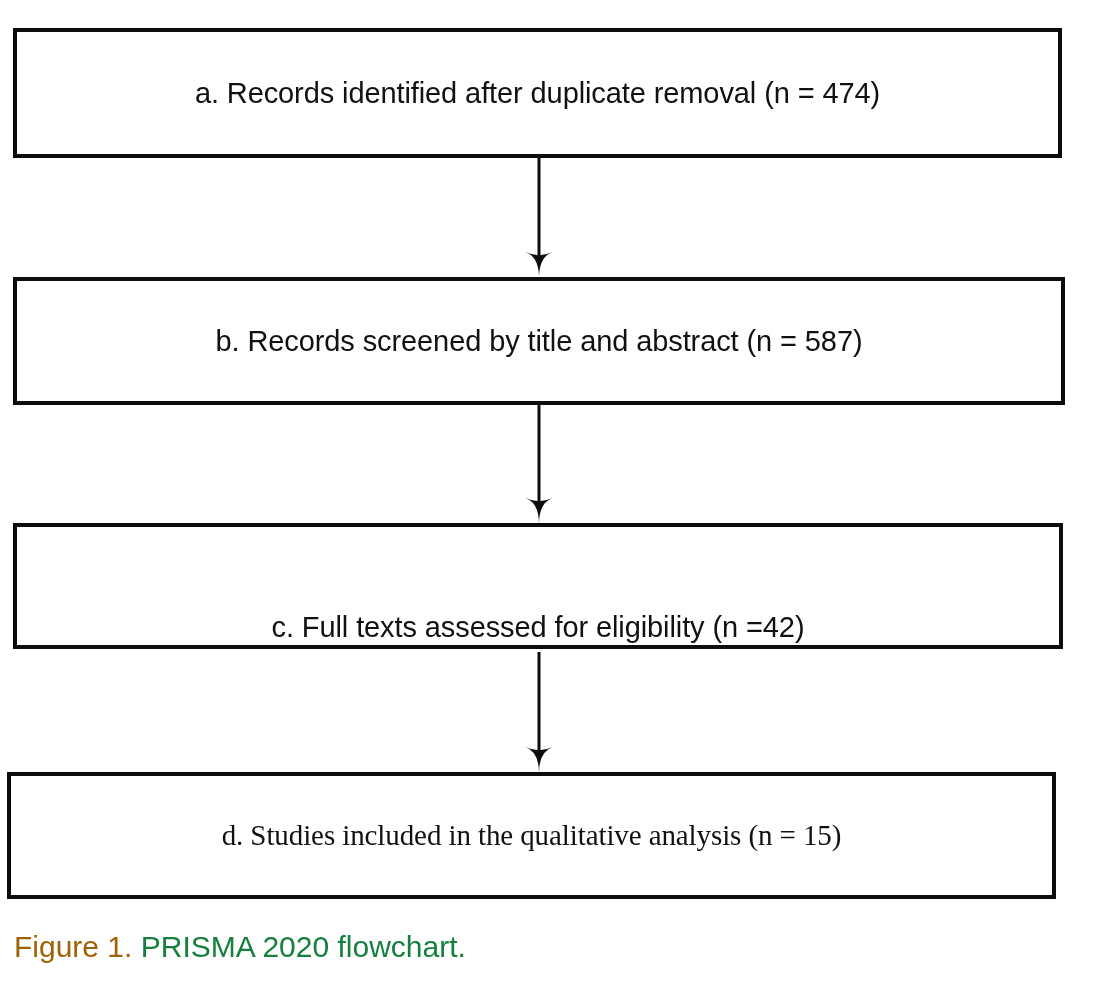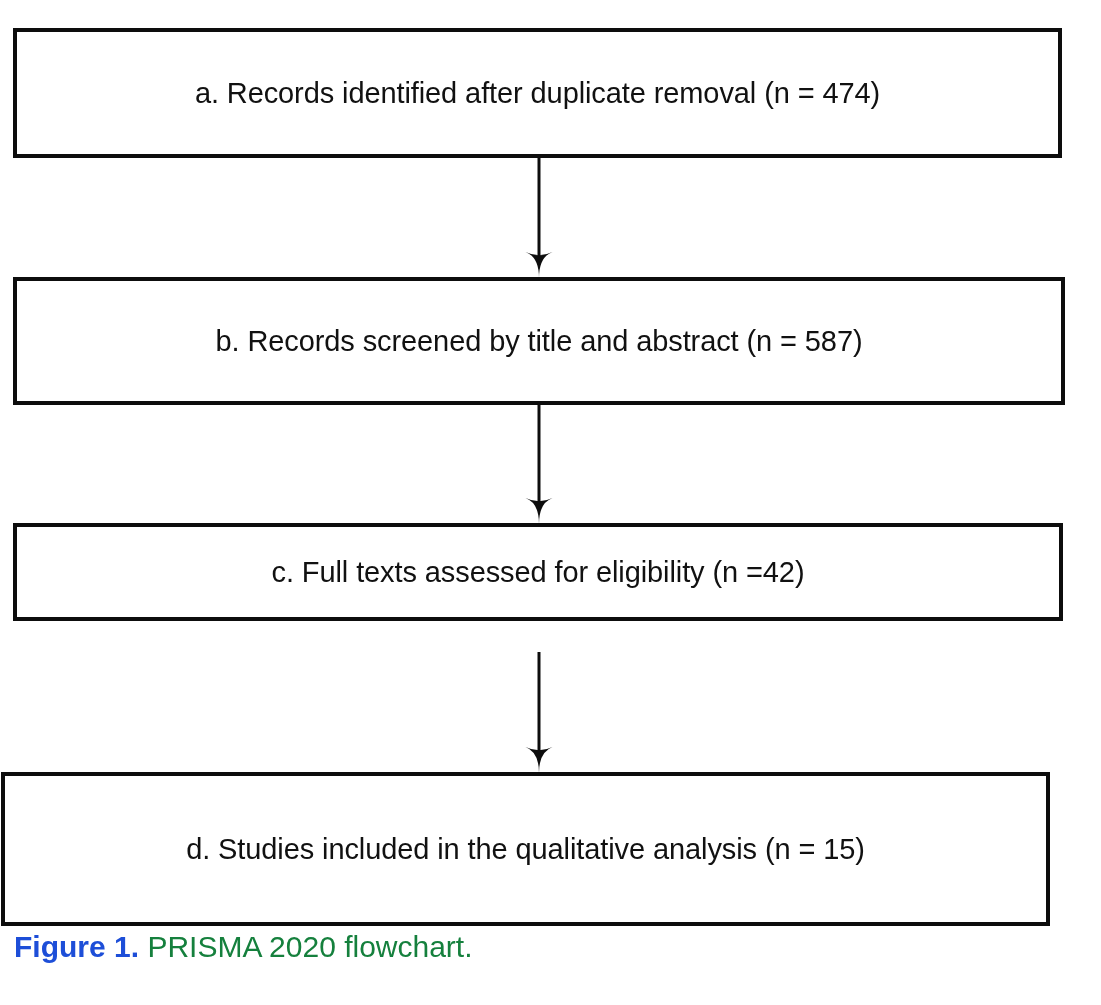--- a/index.html
+++ b/index.html
@@ -36,22 +36,22 @@
     font-size: 29px;
     line-height: 1.25;
     color: #111111;
     letter-spacing: -0.1px;
     padding: 0 28px;
     white-space: nowrap;
   }
 
   #box-a { left: 13px;  top: 28px;  width: 1049px; height: 130px; }
   #box-b { left: 13px;  top: 277px; width: 1052px; height: 128px; }
-  #box-c { left: 13px;  top: 523px; width: 1050px; height: 98px; }
-  #box-d { left: 1px;  top: 772px; width: 1049px; height: 154px; }
+  #box-c { left: 13px;  top: 523px; width: 1050px; height: 126px; align-items: flex-end; }
+  #box-d { left: 7px;  top: 772px; width: 1049px; height: 127px; font-family: Liberation Serif, serif; }
 
   
   .connector {
     position: absolute;
     left: 524px;
     width: 30px;
   }
   .connector svg {
     display: block;
     width: 30px;
@@ -67,22 +67,22 @@
     position: absolute;
     left: 14px;
     top: 927px;
     width: 1060px;
     font-size: 30px;
     line-height: 1.3;
     color: #1a1a1a;
     white-space: nowrap;
   }
   #figure-caption .caption-label {
-    font-weight: bold;
-    color: #1d4ed8;
+    font-weight: normal;
+    color: #a16207;
   }
   #figure-caption .caption-text {
     font-weight: normal;
     color: #15803d;
   }
 </style>
 </head>
 <body>
 
 <div id="figure-root">

